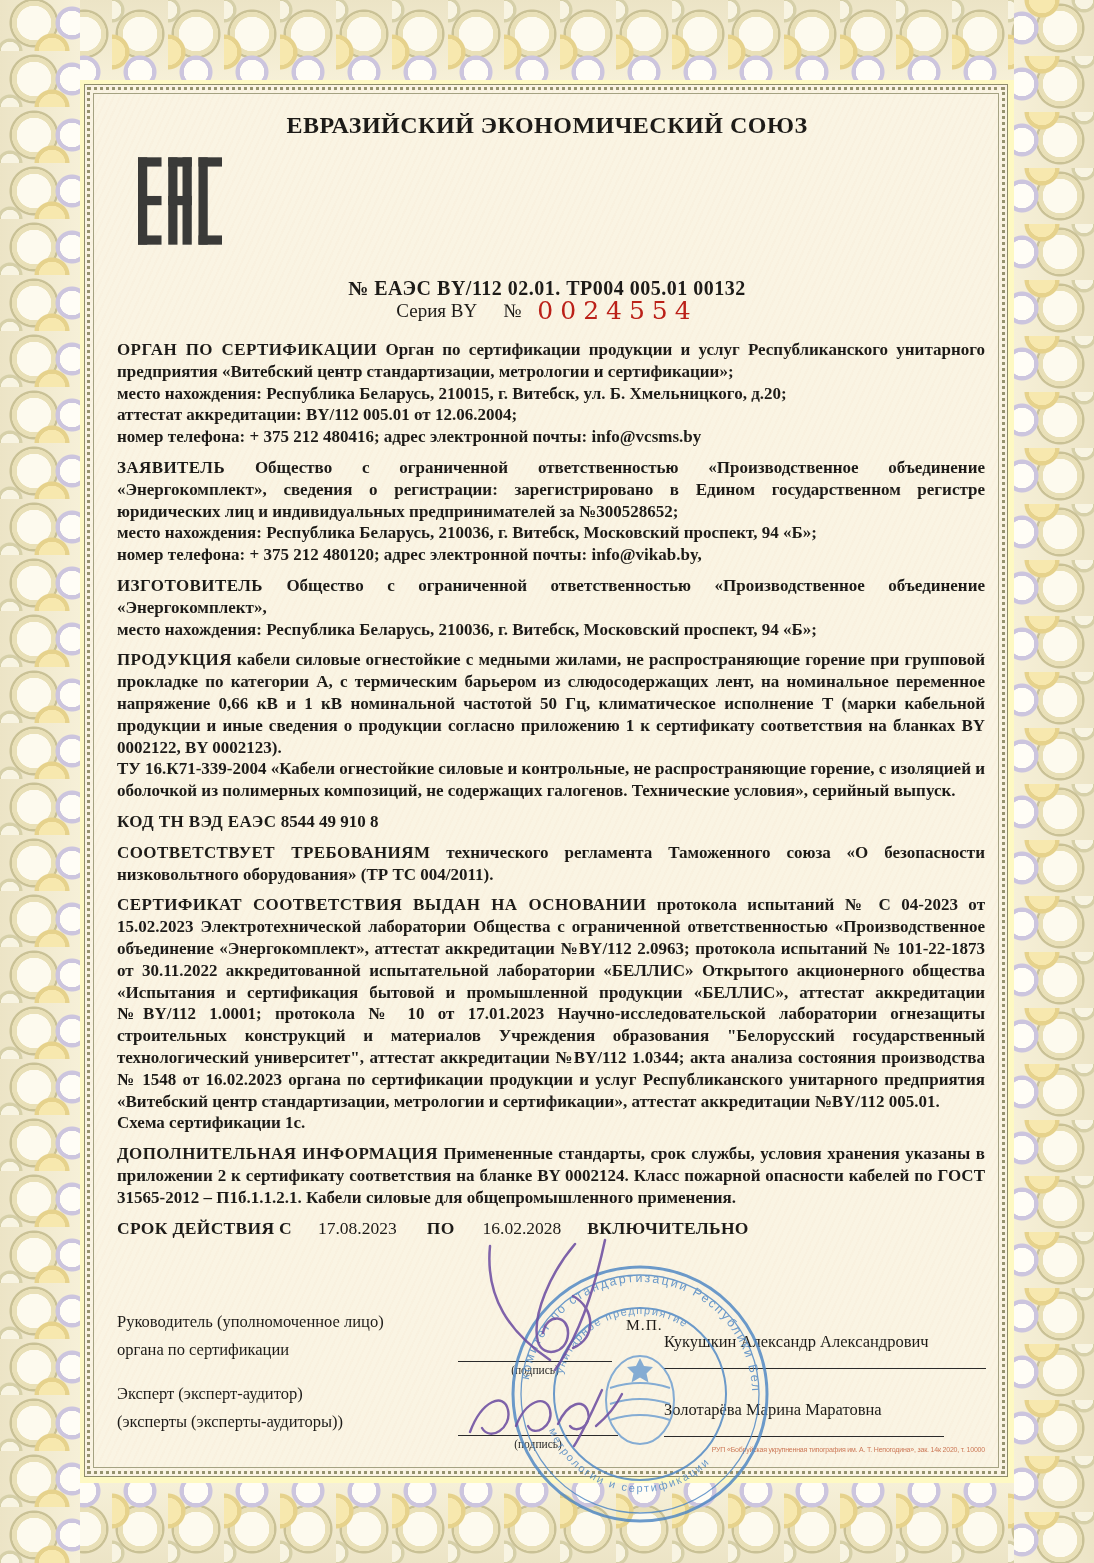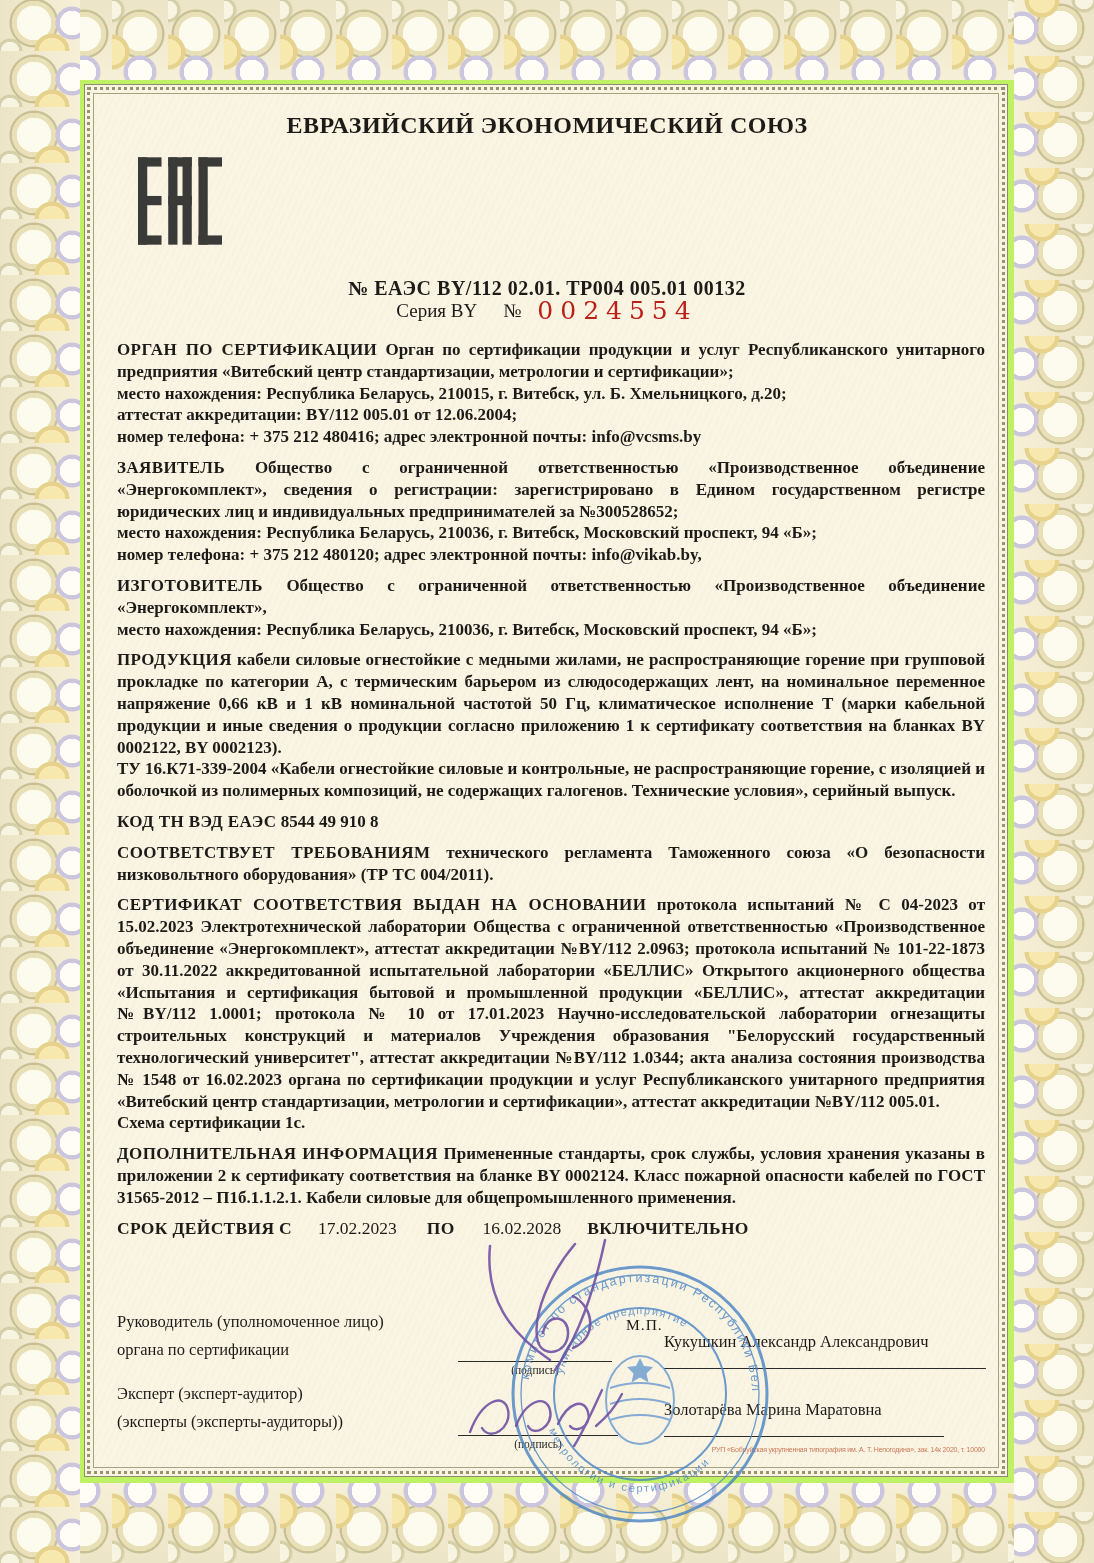--- a/index.html
+++ b/index.html
@@ -1,18 +1,18 @@
 <!DOCTYPE html>
 <html><head>
 <meta charset="utf-8">
 <style>
   html,body{margin:0;padding:0;background:#e8e2cc;}
   .page{
     position:relative;width:1094px;height:1563px;overflow:hidden;
-    background:#bef264;font-family:"Liberation Serif", serif;color:#1d1b18;
+    background:#fef9c3;font-family:"Liberation Serif", serif;color:#1d1b18;
   }
   
   .edge{
     position:absolute;height:80px;z-index:1;
     background-color:#f1ead0;
     background-image:
       radial-gradient(circle at 28px 72px, #fffdf6 0 12px, #ccc5de 12.5px 16px, rgba(204,197,222,0) 17px),
       radial-gradient(circle at 0px 52px,  #f7e8ae 0 13px, #e6d28c 13.5px 17px, rgba(230,210,140,0) 18px),
       radial-gradient(circle at 28px 34px, #fdfaee 0 17px, #e9e0b8 17.5px 22px, #c9c196 22.5px 24px, rgba(201,193,150,0) 25px),
       radial-gradient(circle at 0px 10px,  #f8f4e2 0 9px,  #d6d0a9 9.5px 12px, rgba(214,208,169,0) 13px),
@@ -136,21 +136,21 @@
     <p class="sec">
       <b>СЕРТИФИКАТ СООТВЕТСТВИЯ ВЫДАН НА ОСНОВАНИИ</b>
       <span class="sec-text">протокола испытаний № С 04-2023 от 15.02.2023 Электротехнической лаборатории Общества с ограниченной ответственностью «Производственное объединение «Энергокомплект», аттестат аккредитации №BY/112 2.0963; протокола испытаний № 101-22-1873 от 30.11.2022 аккредитованной испытательной лаборатории «БЕЛЛИС» Открытого акционерного общества «Испытания и сертификация бытовой и промышленной продукции «БЕЛЛИС», аттестат аккредитации №BY/112 1.0001; протокола № 10 от 17.01.2023 Научно-исследовательской лаборатории огнезащиты строительных конструкций и материалов Учреждения образования "Белорусский государственный технологический университет", аттестат аккредитации №BY/112 1.0344; акта анализа состояния производства № 1548 от 16.02.2023 органа по сертификации продукции и услуг Республиканского унитарного предприятия «Витебский центр стандартизации, метрологии и сертификации», аттестат аккредитации №BY/112 005.01.
 Схема сертификации 1с.</span>
     </p>
     <p class="sec">
       <b>ДОПОЛНИТЕЛЬНАЯ ИНФОРМАЦИЯ</b>
       <span class="sec-text">Примененные стандарты, срок службы, условия хранения указаны в приложении 2 к сертификату соответствия на бланке BY 0002124. Класс пожарной опасности кабелей по ГОСТ 31565-2012 – П1б.1.1.2.1. Кабели силовые для общепромышленного применения.</span>
     </p>
     <p class="validity">
-      <b>СРОК ДЕЙСТВИЯ С</b><span class="d1">17.02.2023</span><b class="to">ПО</b><span class="d2">16.02.2028</span><b class="incl">ВКЛЮЧИТЕЛЬНО</b>
+      <b>СРОК ДЕЙСТВИЯ С</b><span class="d1">17.08.2023</span><b class="to">ПО</b><span class="d2">16.02.2028</span><b class="incl">ВКЛЮЧИТЕЛЬНО</b>
     </p>
   </div>
 
   <div class="abs role" style="left:117px;top:1312px;">Руководитель (уполномоченное лицо)</div>
   <div class="abs role" style="left:117px;top:1340px;">органа по сертификации</div>
   <div class="abs sigline" style="left:458px;top:1340px;width:154px;height:21px;"></div>
   <div class="abs sigcap" style="left:458px;top:1364px;width:154px;">(подпись)</div>
   <div class="abs mp" style="left:626px;top:1316px;text-align:right;">М.П.</div>
   <div class="abs sname" style="left:664px;top:1332px;width:322px;">Кукушкин Александр Александрович</div>
 

